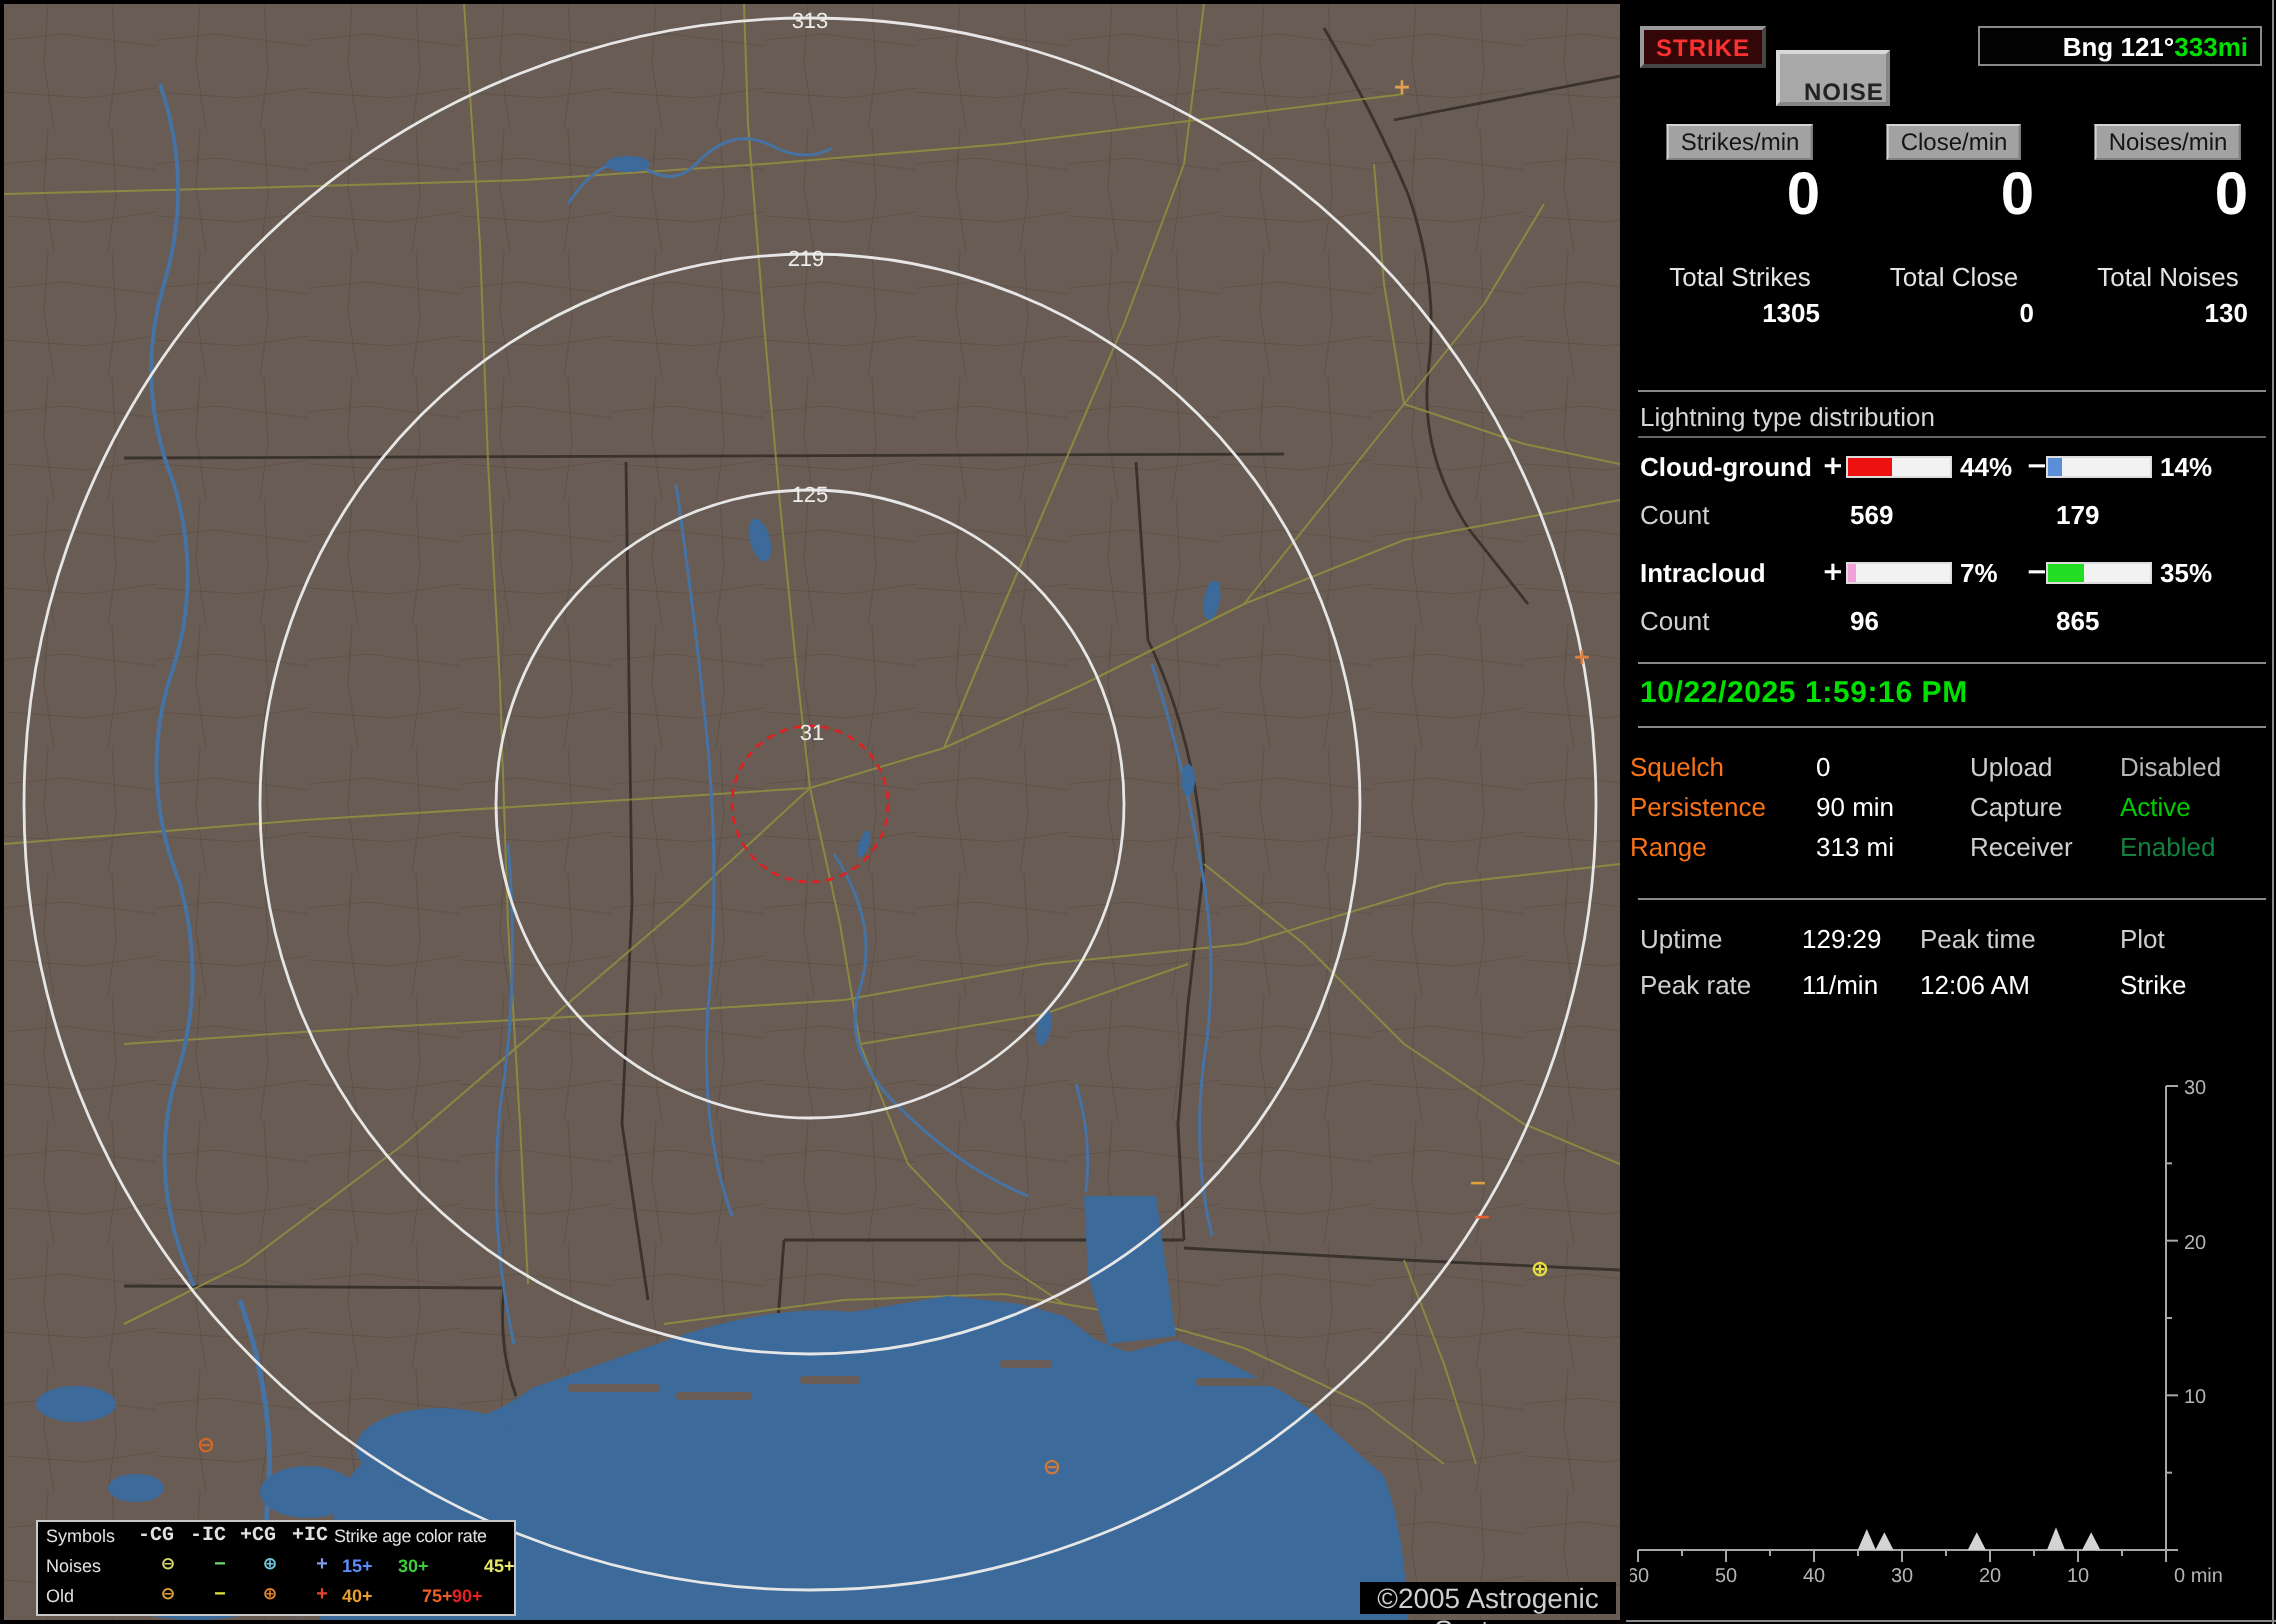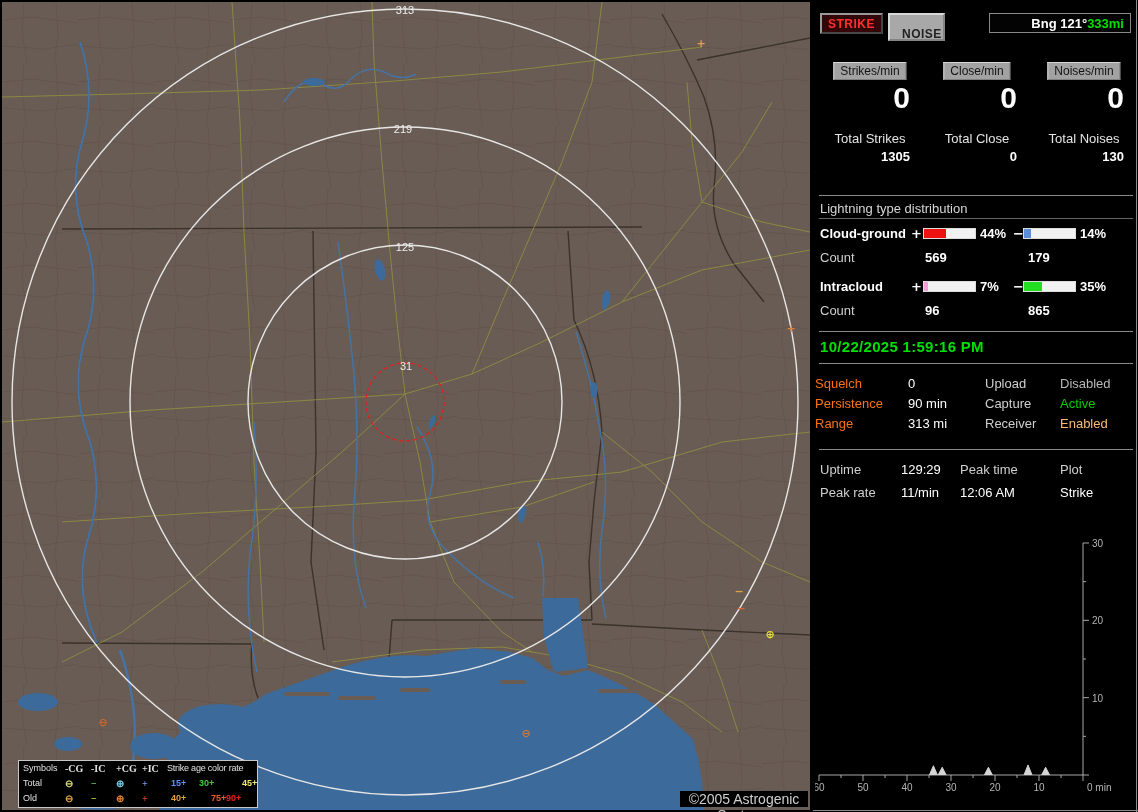--- a/index.html
+++ b/index.html
@@ -17,34 +17,34 @@
   .land{fill:#695c54}
   .ring{stroke:#e6e6e6;stroke-width:1.4;fill:none}
   .alarm-ring{stroke:#e02020;stroke-width:1.3;fill:none;stroke-dasharray:4 3}
   .county{stroke:#55483d;stroke-width:.6;fill:none;opacity:.55}
 
   .legend{position:absolute;left:16px;top:758px;width:240px;height:48px;background:#000;
           border:1px solid #c8c8c8;font-size:9px;color:#e0e0e0;box-sizing:border-box}
   .lg-row{position:absolute;left:0;width:100%;height:15px;line-height:15px}
   .lg-r0{top:0}.lg-r1{top:15px}.lg-r2{top:30px}
   .lg-c0{position:absolute;left:4px}
-  .lg-sym{position:absolute;width:22px;text-align:left;font-family:Liberation Serif, serif;font-weight:bold;font-size:10px}
+  .lg-sym{position:absolute;width:22px;text-align:right;font-family:Liberation Mono, monospace;font-weight:bold;font-size:10px}
   .lg-s0{left:46px}.lg-s1{left:72px}.lg-s2{left:97px}.lg-s3{left:123px}
   .lg-age-title{position:absolute;left:148px;letter-spacing:-.2px}
   .lg-age{position:absolute;font-weight:bold}
   .lg-a0{left:152px}.lg-a1{left:180px}.lg-a2{left:207px}
   .copyright{position:absolute;left:678px;top:789px;width:128px;height:16px;background:#000;
              color:#cfcfcf;font-size:14px;line-height:16px;text-align:center}
 
   
   .side{position:absolute;left:815px;top:0;width:323px;height:812px;background:#000;color:#ddd;font-size:13px}
   .hdr{position:absolute;top:13px;left:5px;width:313px;height:22px}
   .strike-btn{position:absolute;left:0;top:0;width:63px;height:21px;background:#330707;color:#ff3030;
               font-weight:bold;font-size:12px;border:2px outset #9a9a9a;font-family:inherit;letter-spacing:.5px;padding:0;cursor:pointer}
-  .noise-btn{position:absolute;left:68px;top:0;width:57px;height:21px;background:#a8a8a8;color:#222;
+  .noise-btn{position:absolute;left:68px;top:12px;width:57px;height:21px;background:#a8a8a8;color:#222;
              font-weight:bold;font-size:12px;border:2px outset #d8d8d8;font-family:inherit;letter-spacing:.5px;padding:12px;cursor:pointer}
   .bng{position:absolute;right:2px;top:0;width:142px;height:20px;background:#030303;border:1px solid #8a8a8a;
        display:flex;align-items:center;justify-content:flex-end;padding:0 6px;box-sizing:border-box}
   .bng-label{color:#fff;font-weight:bold;font-size:13px}
   .bng-range{font-weight:bold;font-size:13px}
 
   .col{position:absolute;top:62px;width:100px;height:110px}
   .col0{left:5px}.col1{left:112px}.col2{left:219px}
   .rate-badge{position:absolute;top:0;left:50%;transform:translateX(-50%);background:#a2a2a2;color:#141414;
               font-size:12px;padding:1px 6px;border:1px outset #d4d4d4;white-space:nowrap;cursor:pointer}
@@ -200,21 +200,21 @@
   <div class="legend">
     <div class="lg-row lg-r0">
       <span class="lg-c0">Symbols</span>
       <span class="lg-sym lg-s0">-CG</span>
       <span class="lg-sym lg-s1">-IC</span>
       <span class="lg-sym lg-s2">+CG</span>
       <span class="lg-sym lg-s3">+IC</span>
       <span class="lg-age-title">Strike age color rate</span>
     </div>
     <div class="lg-row lg-r1">
-      <span class="lg-c0">Total</span>
+      <span class="lg-c0">Noises</span>
       <span class="lg-sym lg-s0" style="color: rgb(216, 216, 112);">⊖</span>
       <span class="lg-sym lg-s1" style="color: rgb(112, 216, 112);">−</span>
       <span class="lg-sym lg-s2" style="color: rgb(112, 200, 224);">⊕</span>
       <span class="lg-sym lg-s3" style="color: rgb(128, 152, 232);">+</span>
       <span class="lg-age lg-a0" style="color: rgb(91, 141, 255);">15+</span>
       <span class="lg-age lg-a1" style="color: rgb(62, 204, 62);">30+</span>
       <span class="lg-age lg-a2" style="color: rgb(232, 232, 106); margin-left: 16px;">45+</span>
     </div>
     <div class="lg-row lg-r2">
       <span class="lg-c0">Old</span>
@@ -316,21 +316,21 @@
   <div class="srow sr1">
     <span class="s-l1">Persistence</span>
     <span class="s-v1">90 min</span>
     <span class="s-l2">Capture</span>
     <span class="s-v2" style="color: rgb(0, 204, 0);">Active</span>
   </div>
   <div class="srow sr2">
     <span class="s-l1">Range</span>
     <span class="s-v1">313 mi</span>
     <span class="s-l2">Receiver</span>
-    <span class="s-v2" style="color: #fdba74;">Enabled</span>
+    <span class="s-v2" style="color: #15803d;">Enabled</span>
   </div>
 
   <div class="hr hr5"></div>
 
   <div class="trow tr0">
     <span class="t-c1 gray">Uptime</span>
     <span class="t-c2 white">129:29</span>
     <span class="t-c3 gray">Peak time</span>
     <span class="t-c4 gray">Plot</span>
   </div>

